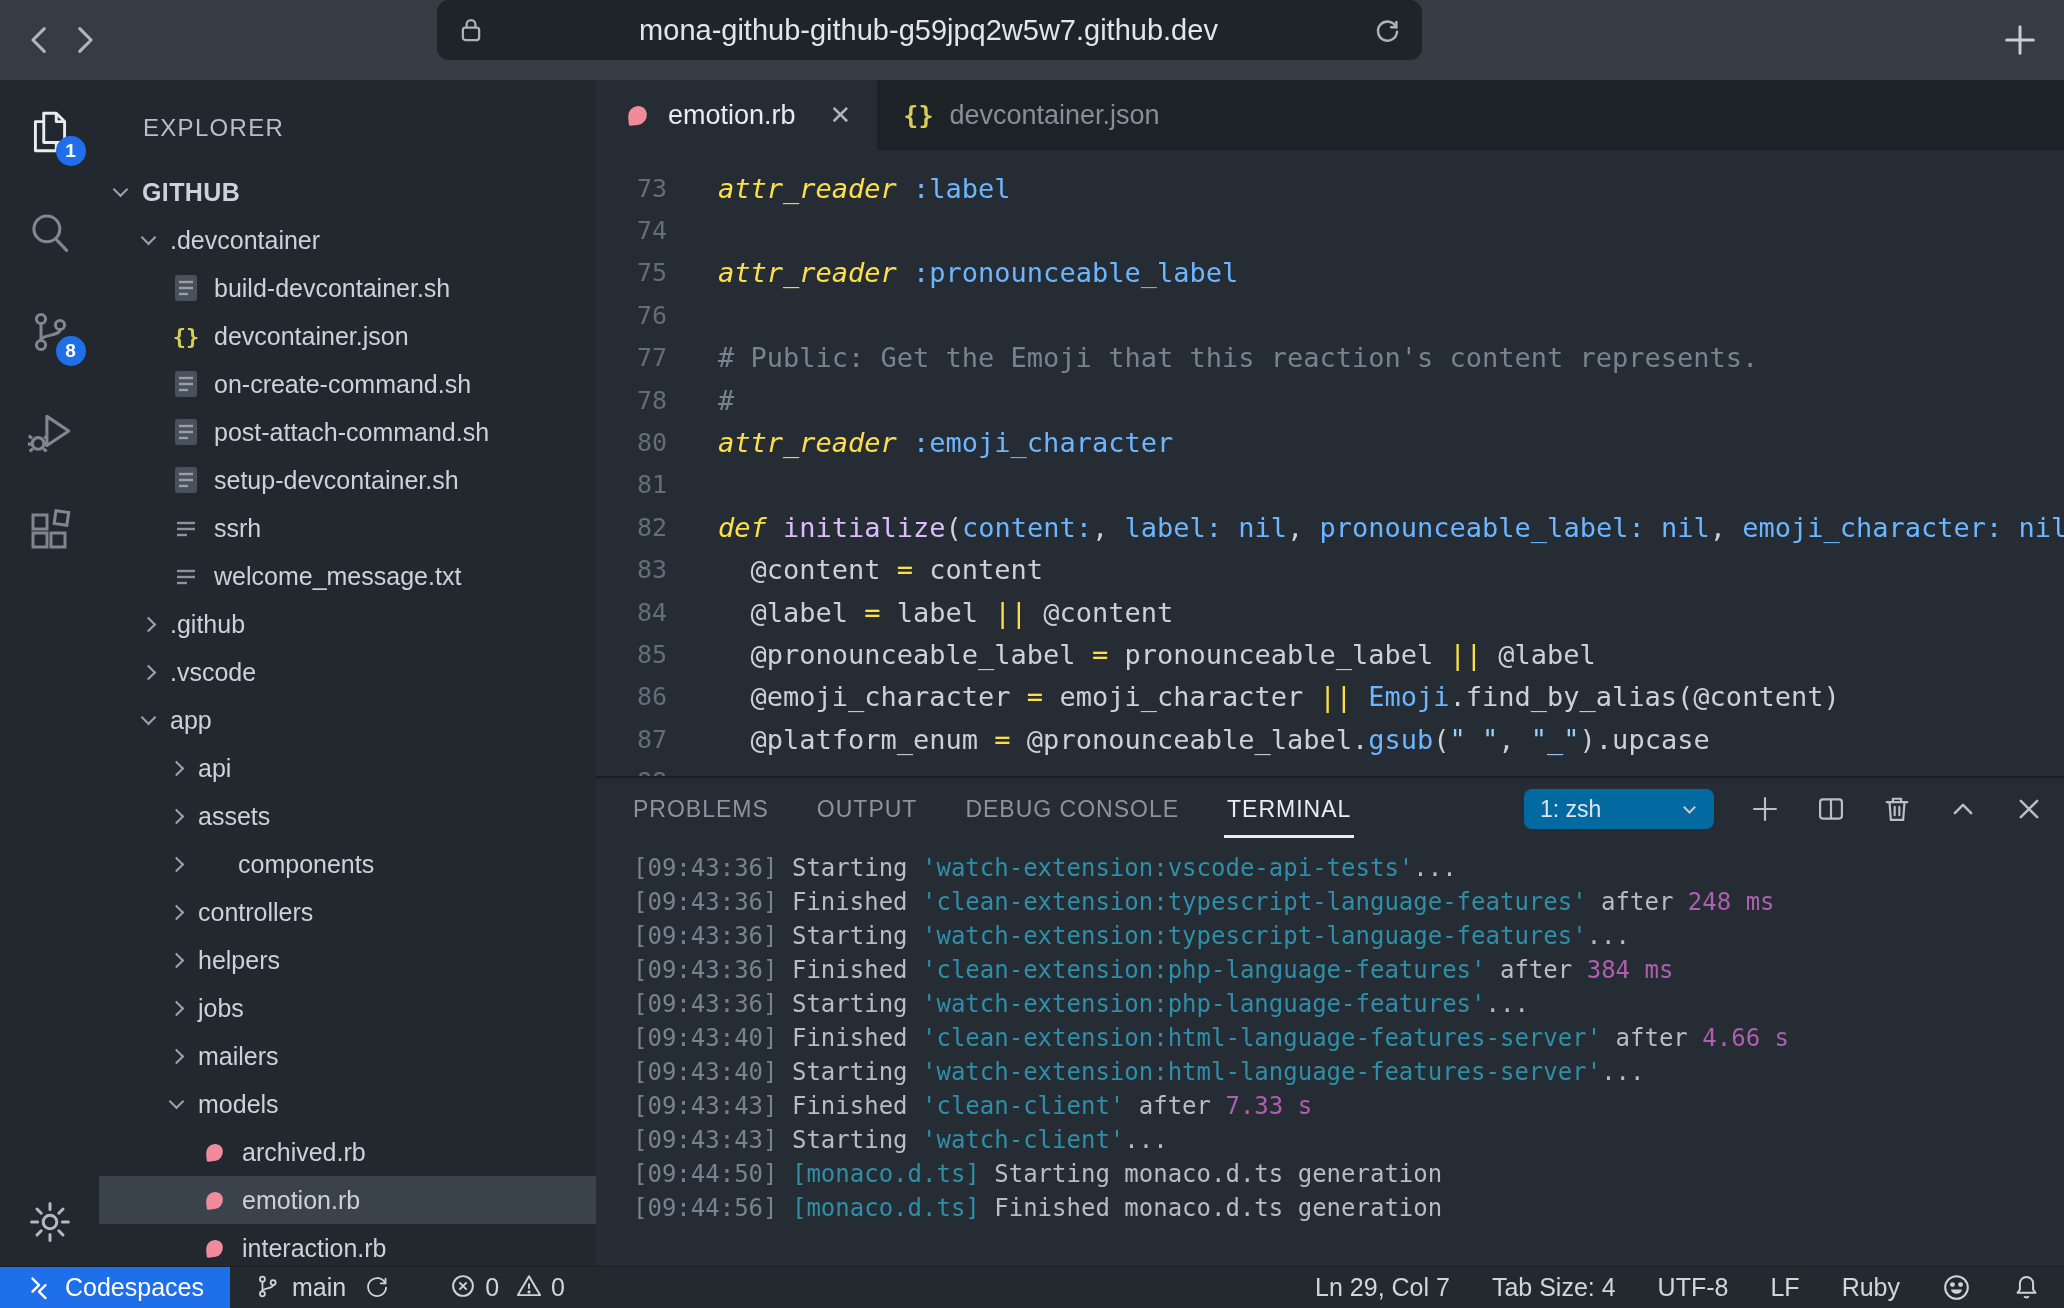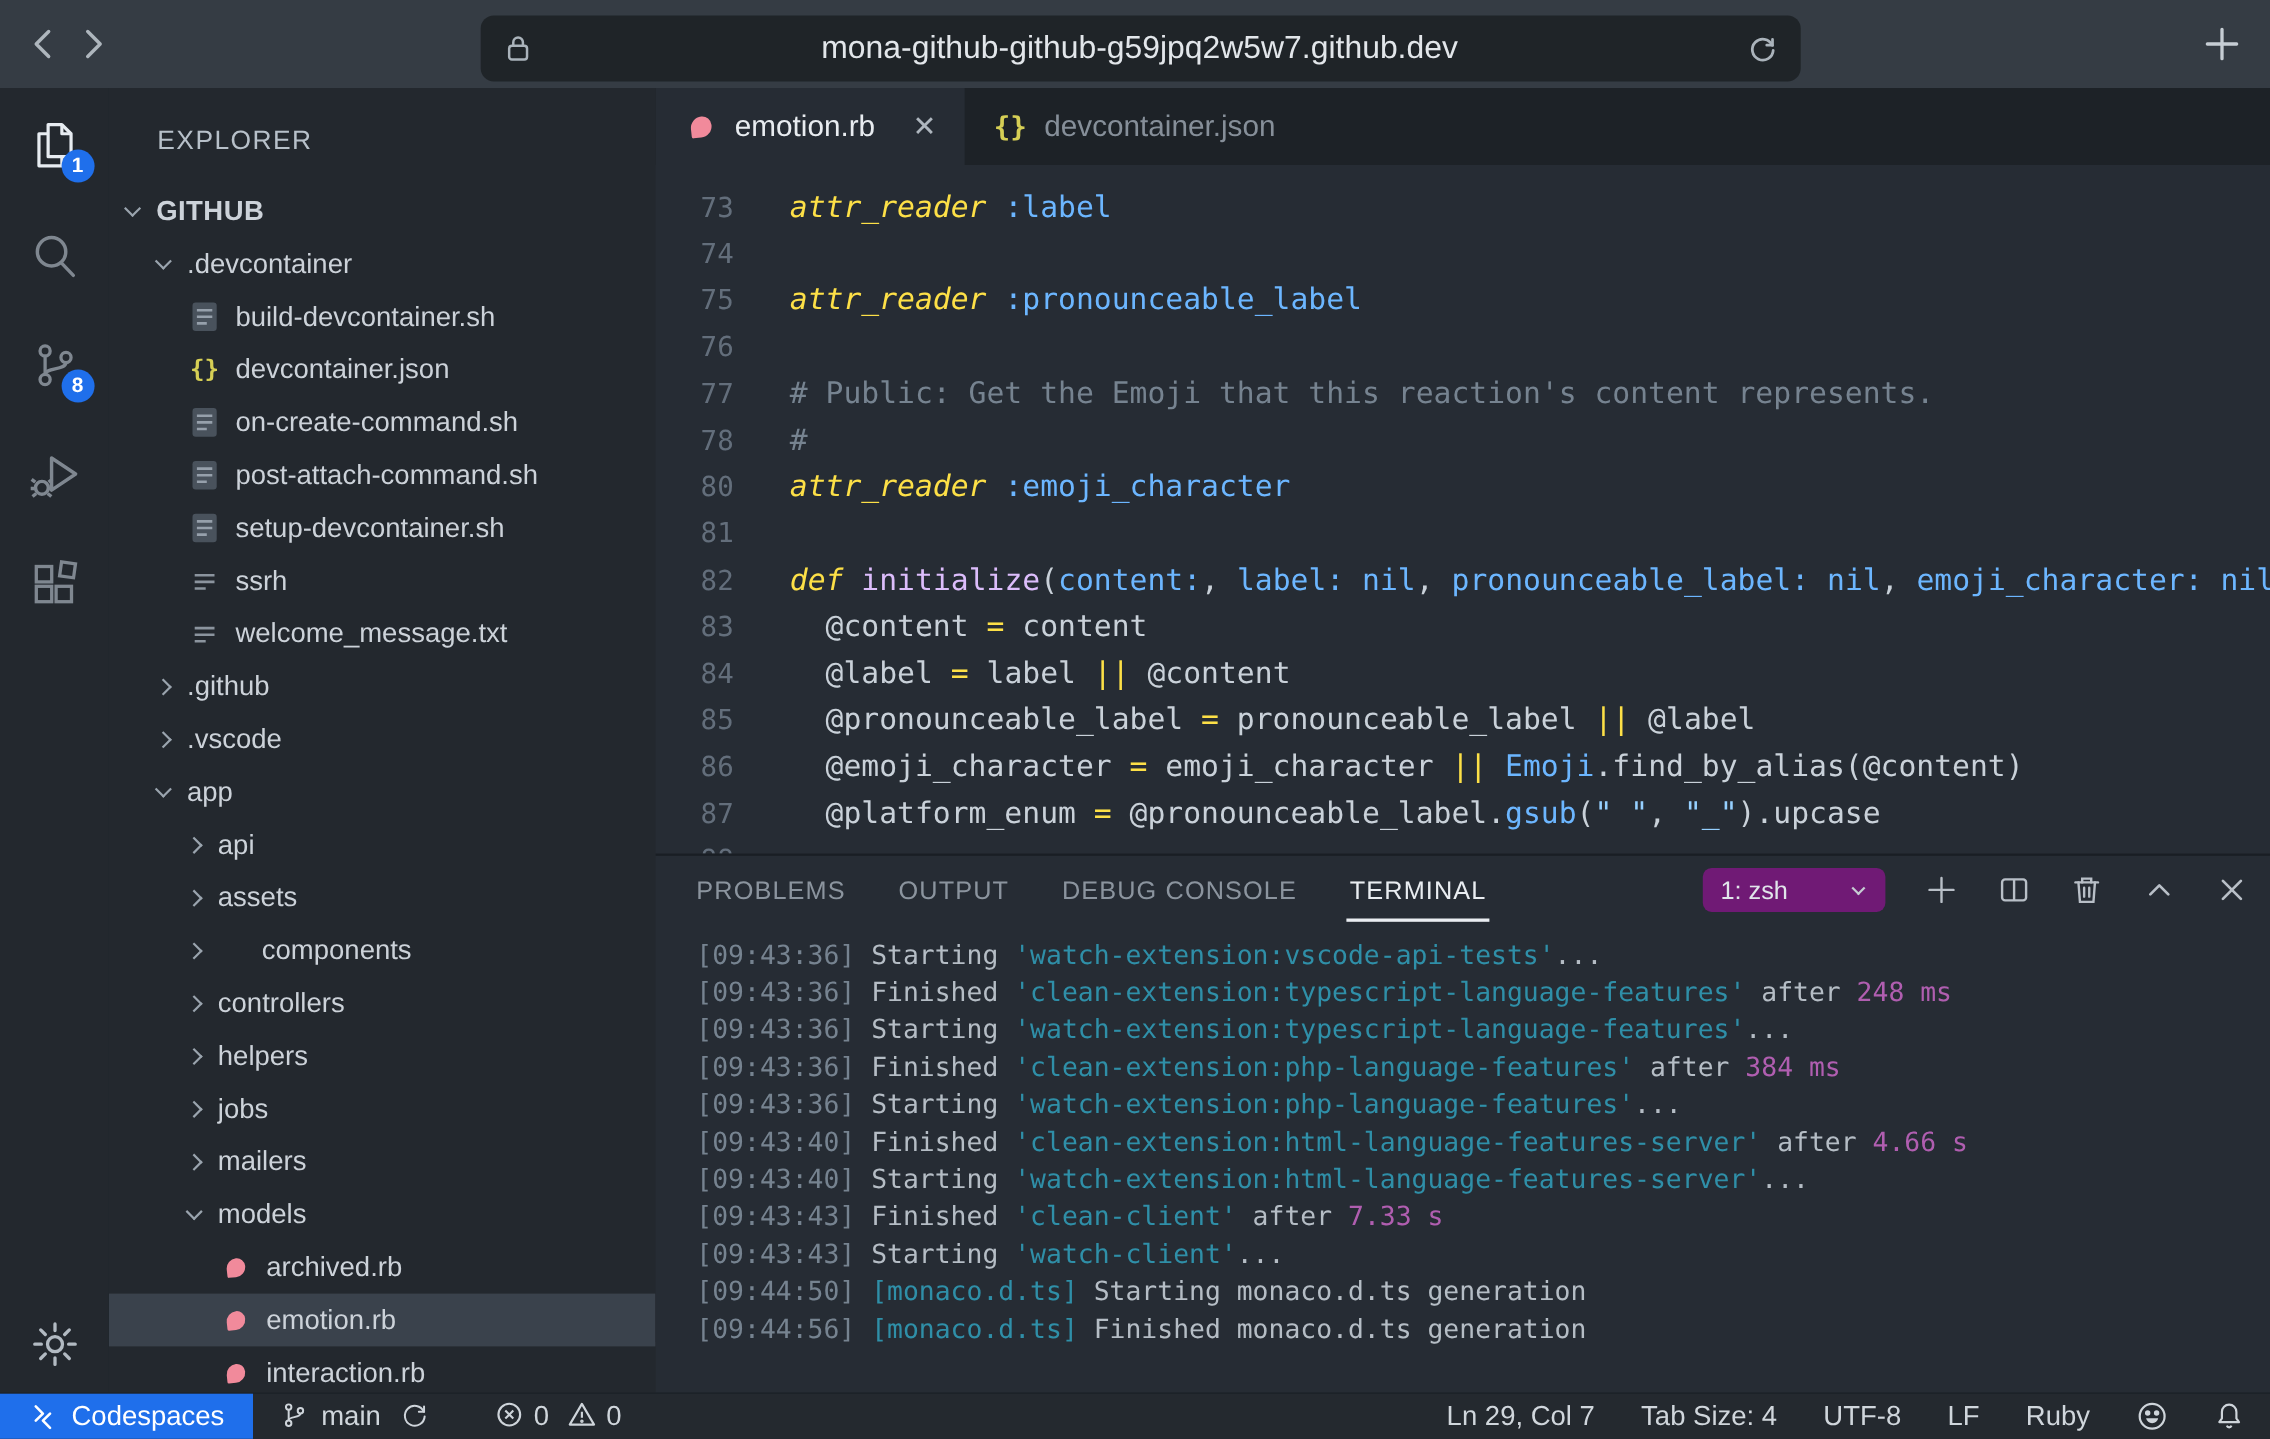--- a/index.html
+++ b/index.html
@@ -6,21 +6,21 @@
   html,body { width:2064px; height:1308px; }
   body { position:relative; background:#262c34; overflow:hidden;
          font-family:"Liberation Sans", sans-serif; color:#ccd2d9; }
   svg { display:block; }
 
   
   .browser-bar { position:absolute; left:0; top:0; width:2064px; height:80px;
                  background:#353c44; display:flex; align-items:center; }
   .nav-btn { width:44px; height:44px; display:flex; align-items:center; justify-content:center; }
   .nav-btn:first-child { margin-left:18px; }
-  .url-pill { position:absolute; left:437px; top:14px; width:1200px; height:60px;
+  .url-pill { position:absolute; left:437px; top:0; width:985px; height:60px;
               background:#1f2428; border-radius:12px; display:flex; align-items:center; }
   .url-lock { margin-left:20px; }
   .url-text { flex:1; text-align:center; font-size:29px; color:#e2e6ea; }
   .url-reload { margin-right:20px; }
   .newtab-btn { position:absolute; right:24px; top:20px; }
 
   
   .activity-bar { position:absolute; left:0; top:80px; width:99px; bottom:42px;
                   background:#23282e; display:flex; flex-direction:column; align-items:center; }
   .act-item { position:relative; width:56px; height:56px; margin-top:44px;
@@ -71,21 +71,21 @@
 
   
   .panel { position:absolute; left:596px; top:776px; right:0; height:444px;
            background:#262c34; border-top:2px solid #191e24; }
   .panel-head { height:62px; display:flex; align-items:center; padding:0 20px 0 37px; }
   .ptab { margin-right:48px; font-size:23px; letter-spacing:1px; color:#8b949e; position:relative; }
   .ptab.active { color:#e9edf1; }
   .ptab.active::after { content:""; position:absolute; left:-3px; right:-3px; bottom:-15px;
                         height:3px; background:#e9edf1; }
   .panel-controls { margin-left:auto; display:flex; align-items:center; gap:36px; color:#b8bfc7; }
-  .term-select { width:166px; height:40px; background:#701a75; border-radius:8px;
+  .term-select { width:190px; height:40px; background:#0369a1; border-radius:8px;
                  display:flex; align-items:center; padding:0 16px; font-size:23px; color:#e0e5ea; }
   .term-select .chev { width:9px; height:9px; margin:-4px 4px 0 auto; border-color:#c6ccd3; }
   .terminal { padding:14px 0 0 37px; font-family:"DejaVu Sans Mono", monospace; font-size:24px; }
   .tline { height:34px; white-space:pre; }
   .t-t { color:#768390; } .t-f { color:#b5bdc5; } .t-n { color:#2f8fa8; } .t-d { color:#b05eb0; }
 
   
   .statusbar { position:absolute; left:0; bottom:0; width:2064px; height:42px;
                background:#24292f; display:flex; align-items:center; font-size:25px;
                color:#d0d6dc; border-top:1px solid #1b2026; }

